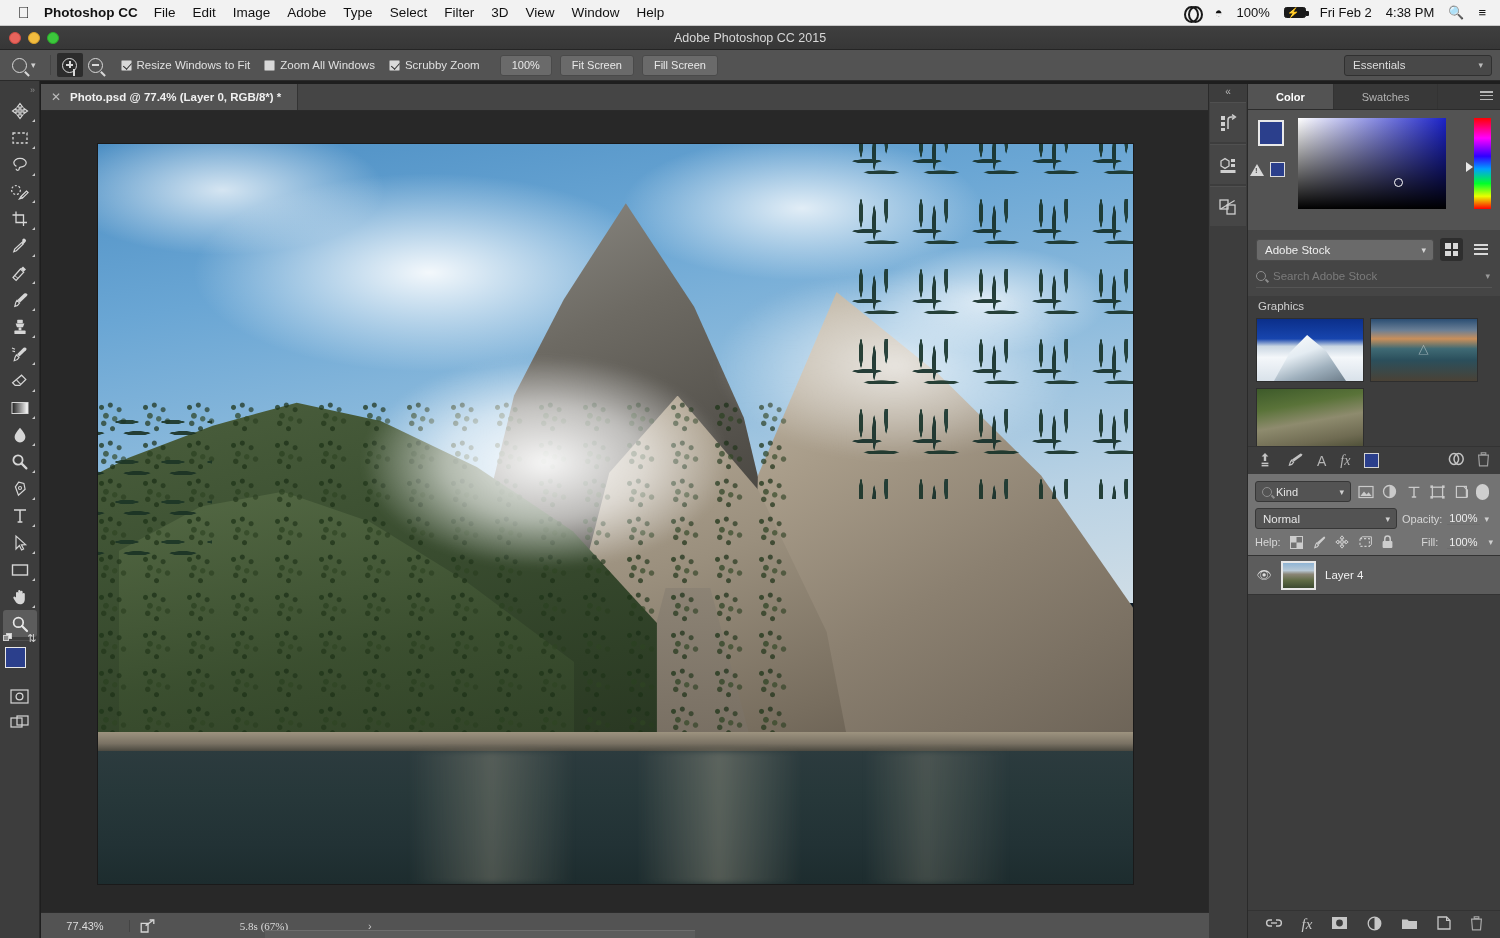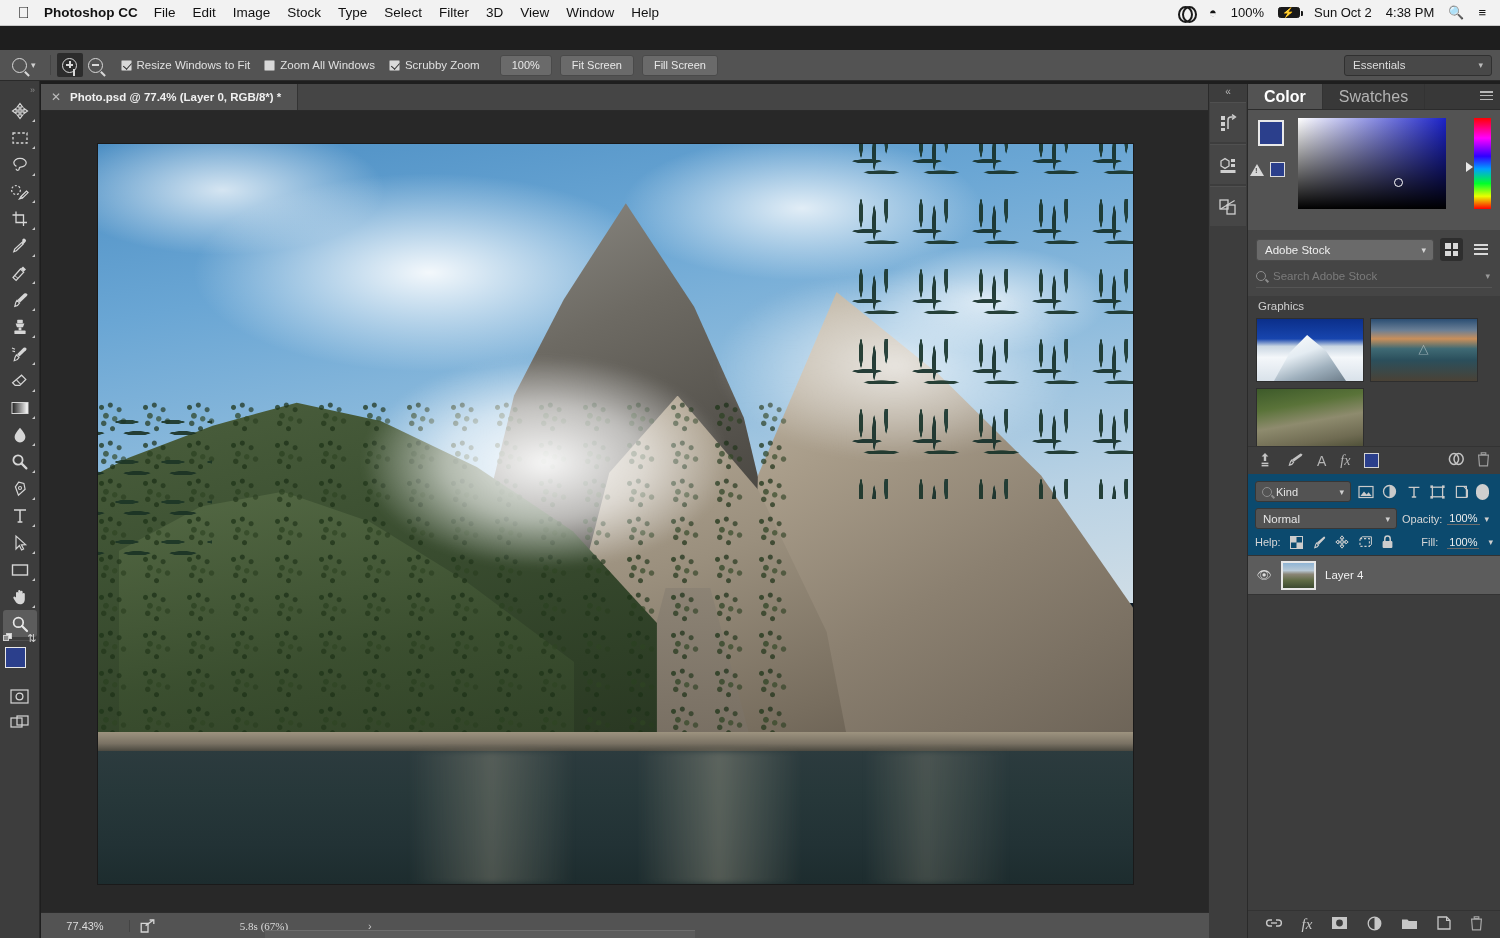--- a/index.html
+++ b/index.html
@@ -254,21 +254,21 @@
     border-top:1px solid #505050;
   }
 
   
   .rpanel { position:absolute; top:84px; right:0; width:252px; height:854px; background:#3d3d3d; }
   .ptabs {
     display:flex; align-items:stretch; height:26px; background:#383838;
     border-bottom:1px solid #2c2c2c; position:relative;
   }
   .ptab {
-    padding:0 16px; display:flex;align-items:center; font-size:16px; color:#b3b3b3;
+    padding:0 28px; display:flex;align-items:center; font-size:11px; color:#b3b3b3;
     border-right:1px solid #333;
   }
   .ptab.active { background:#535353; color:#fff; font-weight:bold; }
   .pmenu { position:absolute; right:7px; top:7px; width:13px; height:10px; }
   .pmenu i { display:block; height:1.6px; background:#b8b8b8; margin-bottom:2.2px;}
 
   
   .colorbody { height:120px; background:#535353; position:relative; padding:8px; display:flex; }
   .cp-sw { position:relative; width:46px; height:44px; }
   .cp-fg { position:absolute; left:2px; top:2px; width:26px;height:26px;background:#2b3f8c;border:2px solid #e9e9e9;}
@@ -322,21 +322,21 @@
   .th2 { background: linear-gradient(180deg,#2b4e73 0%, #6a7f96 18%, #c98f5a 32%, #3f6a74 48%, #2b4f5c 66%, #4a4236 100%); }
   .th2 .wm { position:absolute; left:50%; top:46%; transform:translate(-50%,-50%); color:rgba(255,255,255,.45); font-size:13px; letter-spacing:1px;}
   .th3 { width:108px;height:64px; background: linear-gradient(170deg,#3d5a2a 0%, #5a7339 28%, #8e8b6e 52%, #6f6b52 78%, #44472f 100%); }
   .libfoot {
     display:flex; align-items:center; gap:14px; padding:6px 10px; background:#3d3d3d;
     border-top:1px solid #333; color:#c4c4c4; font-size:13px; height:28px;
   }
   .libfoot .right { margin-left:auto; display:flex; gap:12px; align-items:center;}
 
   
-  .layersbody { background:#0c4a6e; }
+  .layersbody { background:#737373; }
   .lrow1 { display:flex; align-items:center; gap:5px; padding:7px 7px 4px; }
   .kindsel {
     width:96px; height:21px; background:#535353; border:1px solid #373737; border-radius:3px;
     display:flex; align-items:center; gap:4px; padding:0 6px; font-size:11px; color:#e4e4e4; position:relative;
   }
   .kindsel .chev{position:absolute;right:6px;font-size:9px;color:#cfcfcf;}
   .filtico { width:19px;height:19px;display:flex;align-items:center;justify-content:center;color:#cacaca;}
   .tgl { width:14px;height:19px; display:flex; align-items:center; }
   .tgl i { width:13px;height:16px;background:#cfcfcf;border-radius:7px; display:block;}
   .lrow2 { display:flex; align-items:center; gap:5px; padding:2px 7px 3px; }
@@ -392,46 +392,54 @@
 <body>
 
 <div class="app">
 
   <div class="macbar">
     <span class="apple"></span>
     <span class="appname">Photoshop CC</span>
     <span class="mi">File</span>
     <span class="mi">Edit</span>
     <span class="mi">Image</span>
-    <span class="mi">Stock</span>
+    <span class="mi">Adobe</span>
     <span class="mi">Type</span>
     <span class="mi">Select</span>
     <span class="mi">Filter</span>
     <span class="mi">3D</span>
     <span class="mi">View</span>
     <span class="mi">Window</span>
     <span class="mi">Help</span>
     <div class="right">
       <span class="it">
           <span class="cc-logo"></span>
         </span>
       <span class="it wifi-ico">◓</span>
       <span class="it">100%</span>
       <span class="it">
           <span class="battery">
             <span>⚡</span>
           </span>
         </span>
-      <span class="it">Sun Oct 2</span>
+      <span class="it">Fri Feb 2</span>
       <span class="it">4:38 PM</span>
       <span class="it srch-ico">🔍</span>
       <span class="it list-ico">≡</span>
     </div>
   </div>
 
+  <div class="titlebar">
+    <div class="traffic">
+      <span class="tl r"></span>
+      <span class="tl y"></span>
+      <span class="tl g"></span>
+    </div>
+    <span>Adobe Photoshop CC 2015</span>
+  </div>
 
   <div class="optbar">
     <div class="opt-tool">
       <span class="mag"></span>
       <span class="cv">▾</span>
     </div>
     <div class="sep"></div>
     <div class="zbtn on">
       <span class="mag plus"></span>
     </div>

